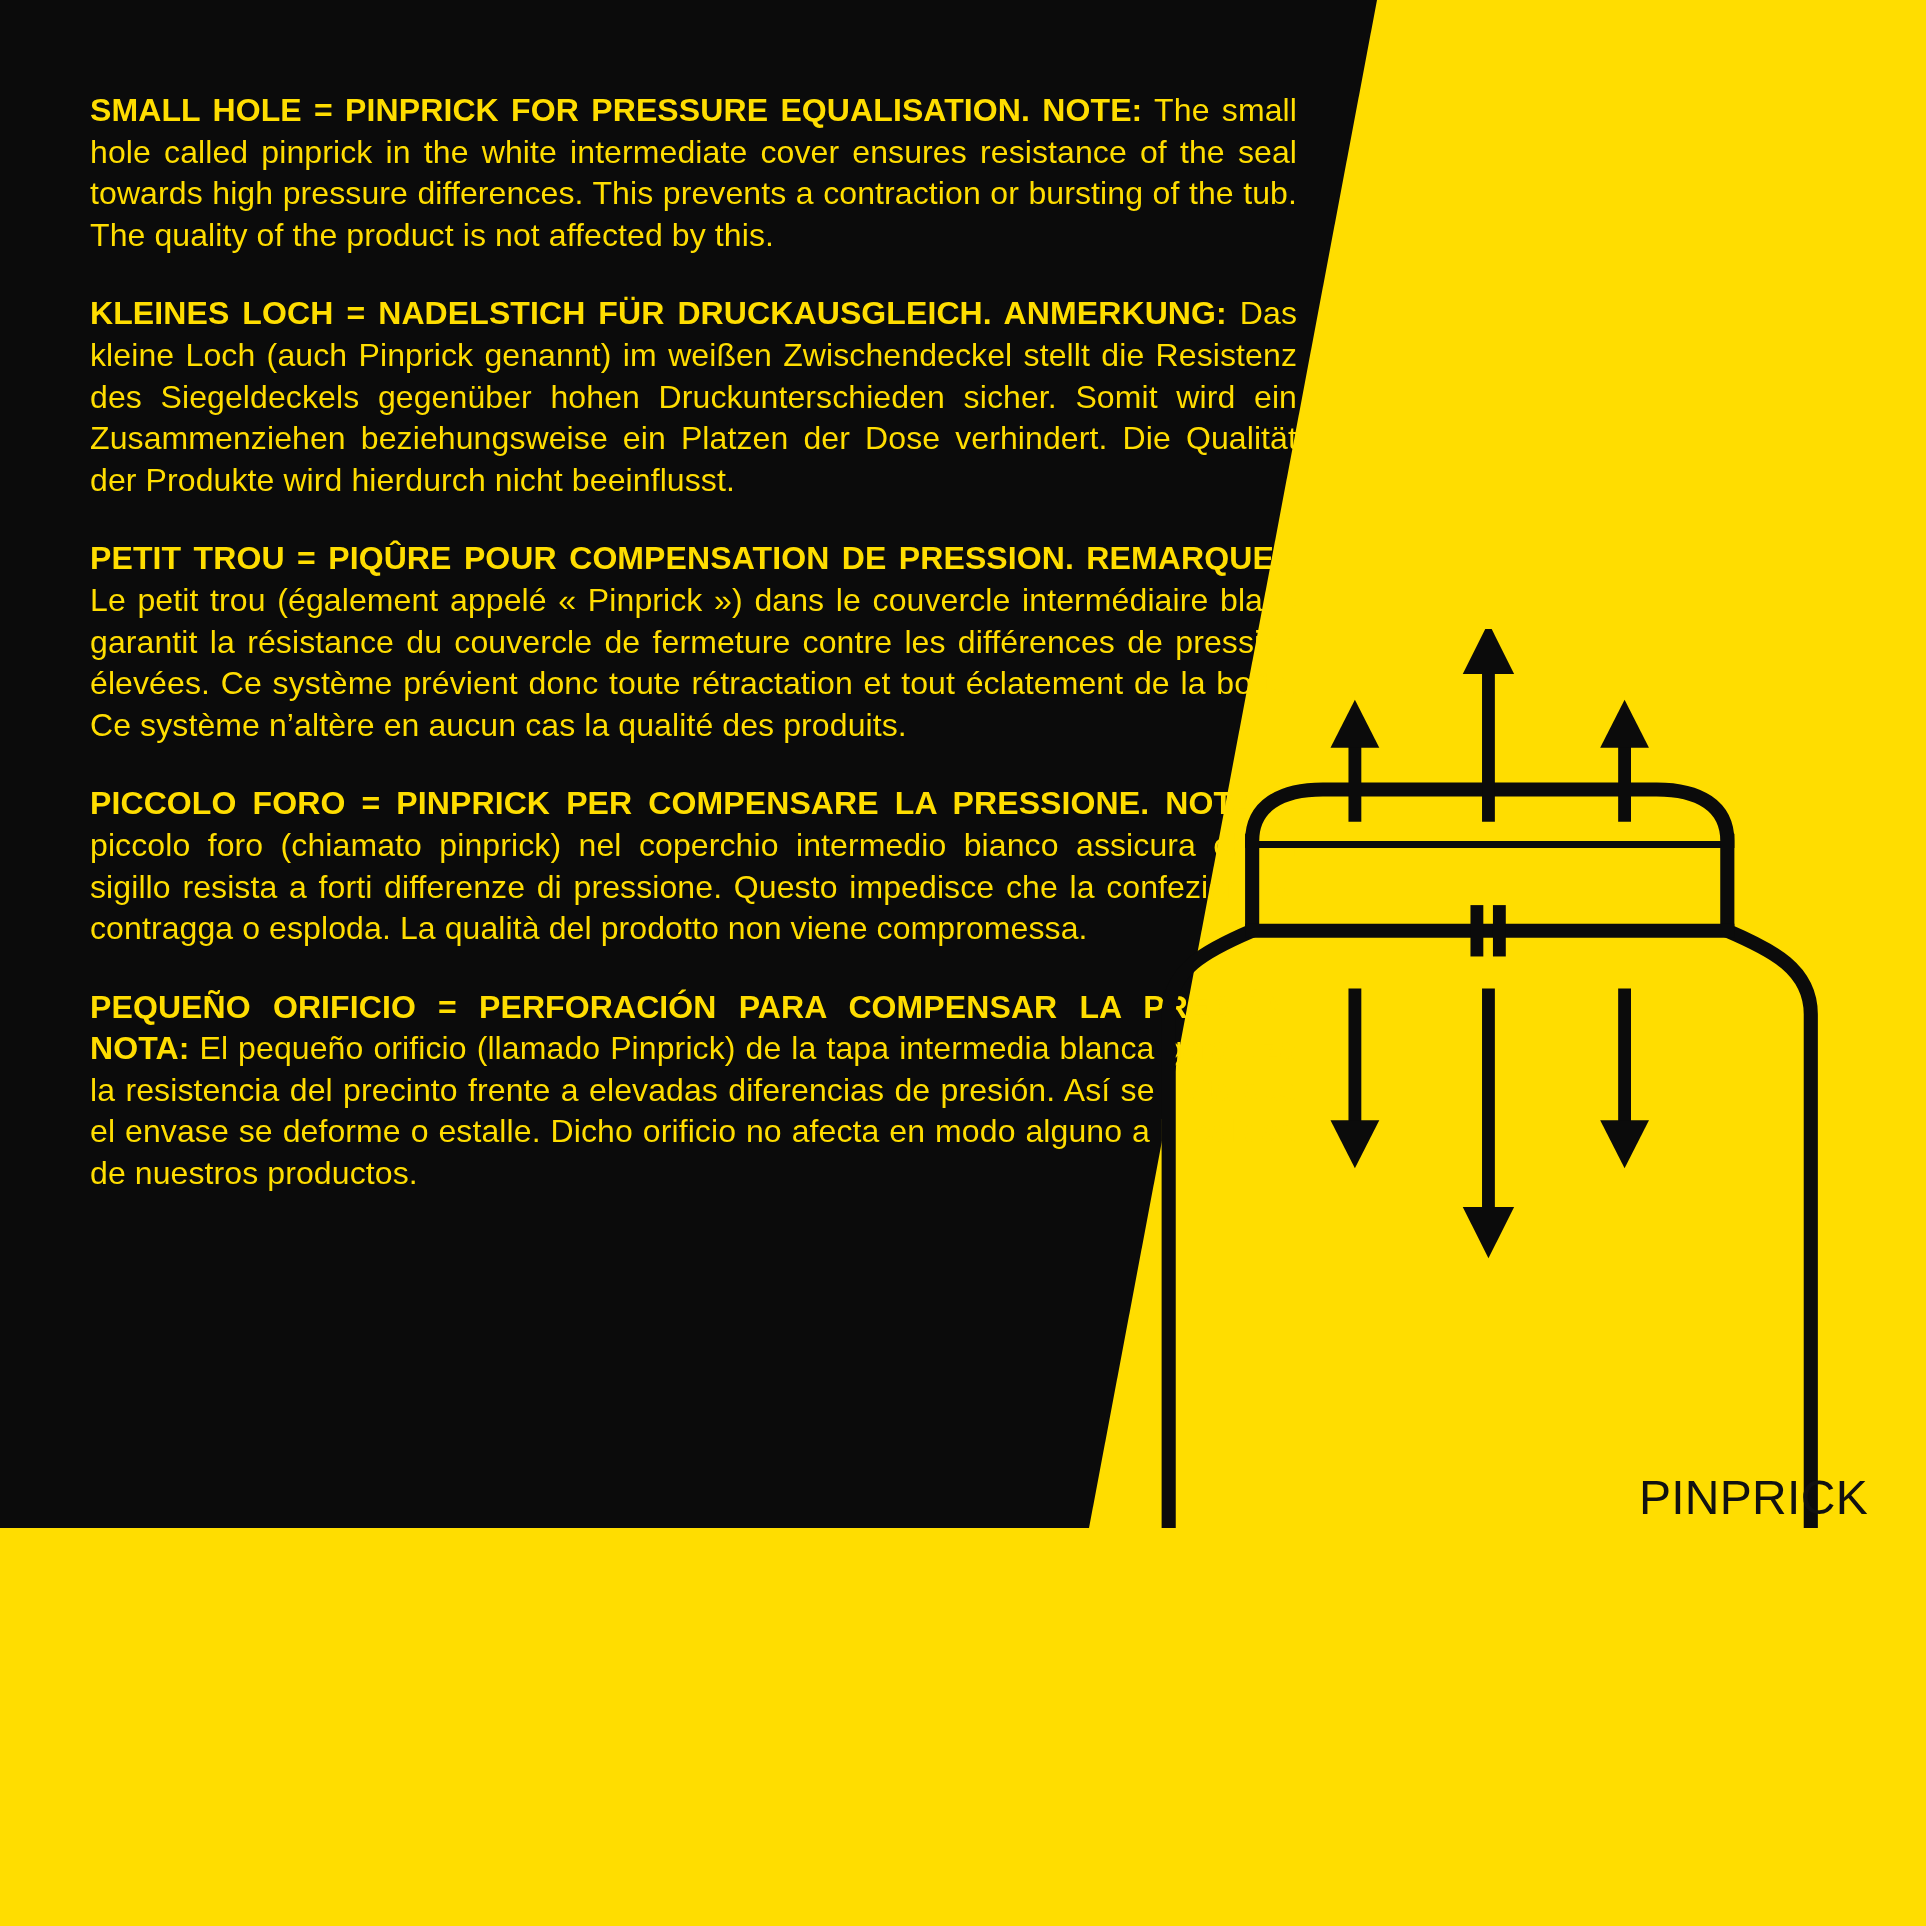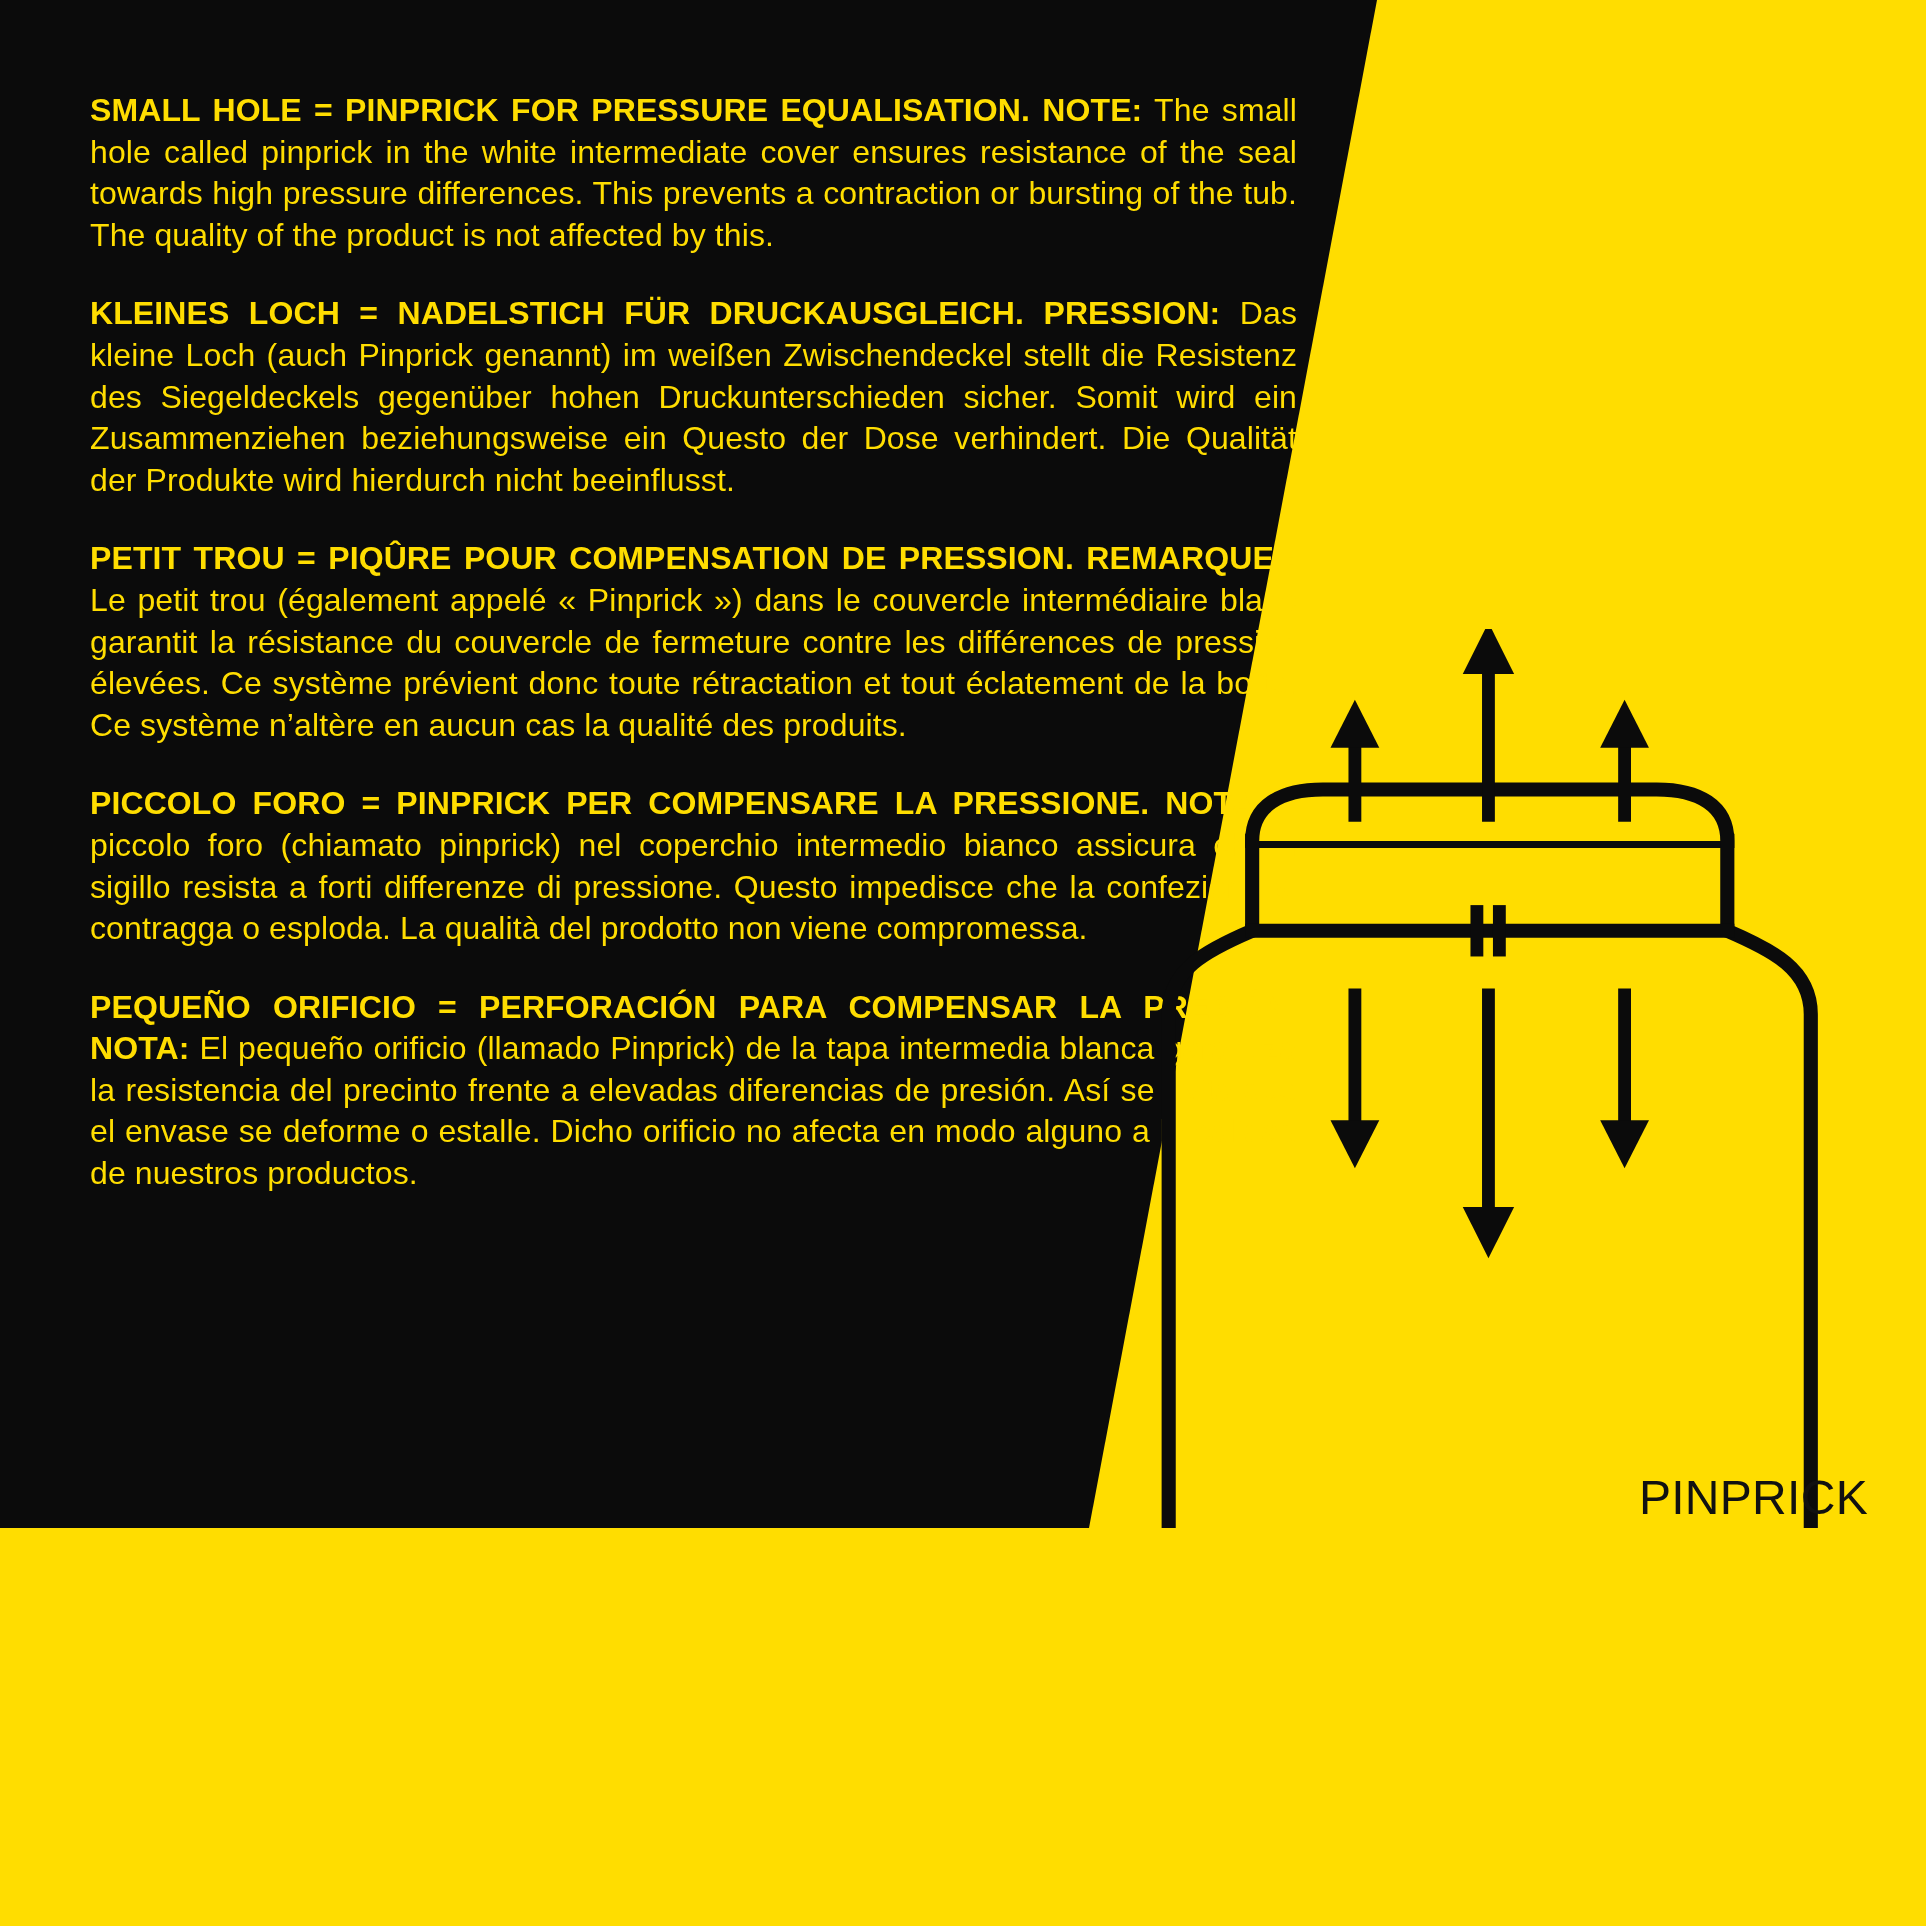--- a/index.html
+++ b/index.html
@@ -91,21 +91,21 @@
   <div class="text-column">
 
     <div class="block">
       <p>
         <span class="lead">SMALL HOLE = PINPRICK FOR PRESSURE EQUALISATION. NOTE:</span><span> The small hole called pinprick in the white intermediate cover ensures resistance of the seal towards high pressure differences. This prevents a contraction or bursting of the tub. The quality of the product is not affected by this.</span>
       </p>
     </div>
 
     <div class="block">
       <p>
-        <span class="lead">KLEINES LOCH = NADELSTICH FÜR DRUCKAUSGLEICH. PRESSION:</span><span> Das kleine Loch (auch Pinprick genannt) im weißen Zwischendeckel stellt die Resistenz des Siegeldeckels gegenüber hohen Druckunterschieden sicher. Somit wird ein Zusammenziehen beziehungsweise ein Questo der Dose verhindert. Die Qualität der Produkte wird hierdurch nicht beeinflusst.</span>
+        <span class="lead">KLEINES LOCH = NADELSTICH FÜR DRUCKAUSGLEICH. ANMERKUNG:</span><span> Das kleine Loch (auch Pinprick genannt) im weißen Zwischendeckel stellt die Resistenz des Siegeldeckels gegenüber hohen Druckunterschieden sicher. Somit wird ein Zusammenziehen beziehungsweise ein Platzen der Dose verhindert. Die Qualität der Produkte wird hierdurch nicht beeinflusst.</span>
       </p>
     </div>
 
     <div class="block">
       <p>
         <span class="lead">PETIT TROU = PIQÛRE POUR COMPENSATION DE PRESSION. REMARQUE :</span><span> Le petit trou (également appelé « Pinprick ») dans le couvercle intermédiaire blanc garantit la résistance du couvercle de fermeture contre les différences de pression élevées. Ce système prévient donc toute rétractation et tout éclatement de la boîte. Ce système n’altère en aucun cas la qualité des produits.</span>
       </p>
     </div>
 
     <div class="block">

